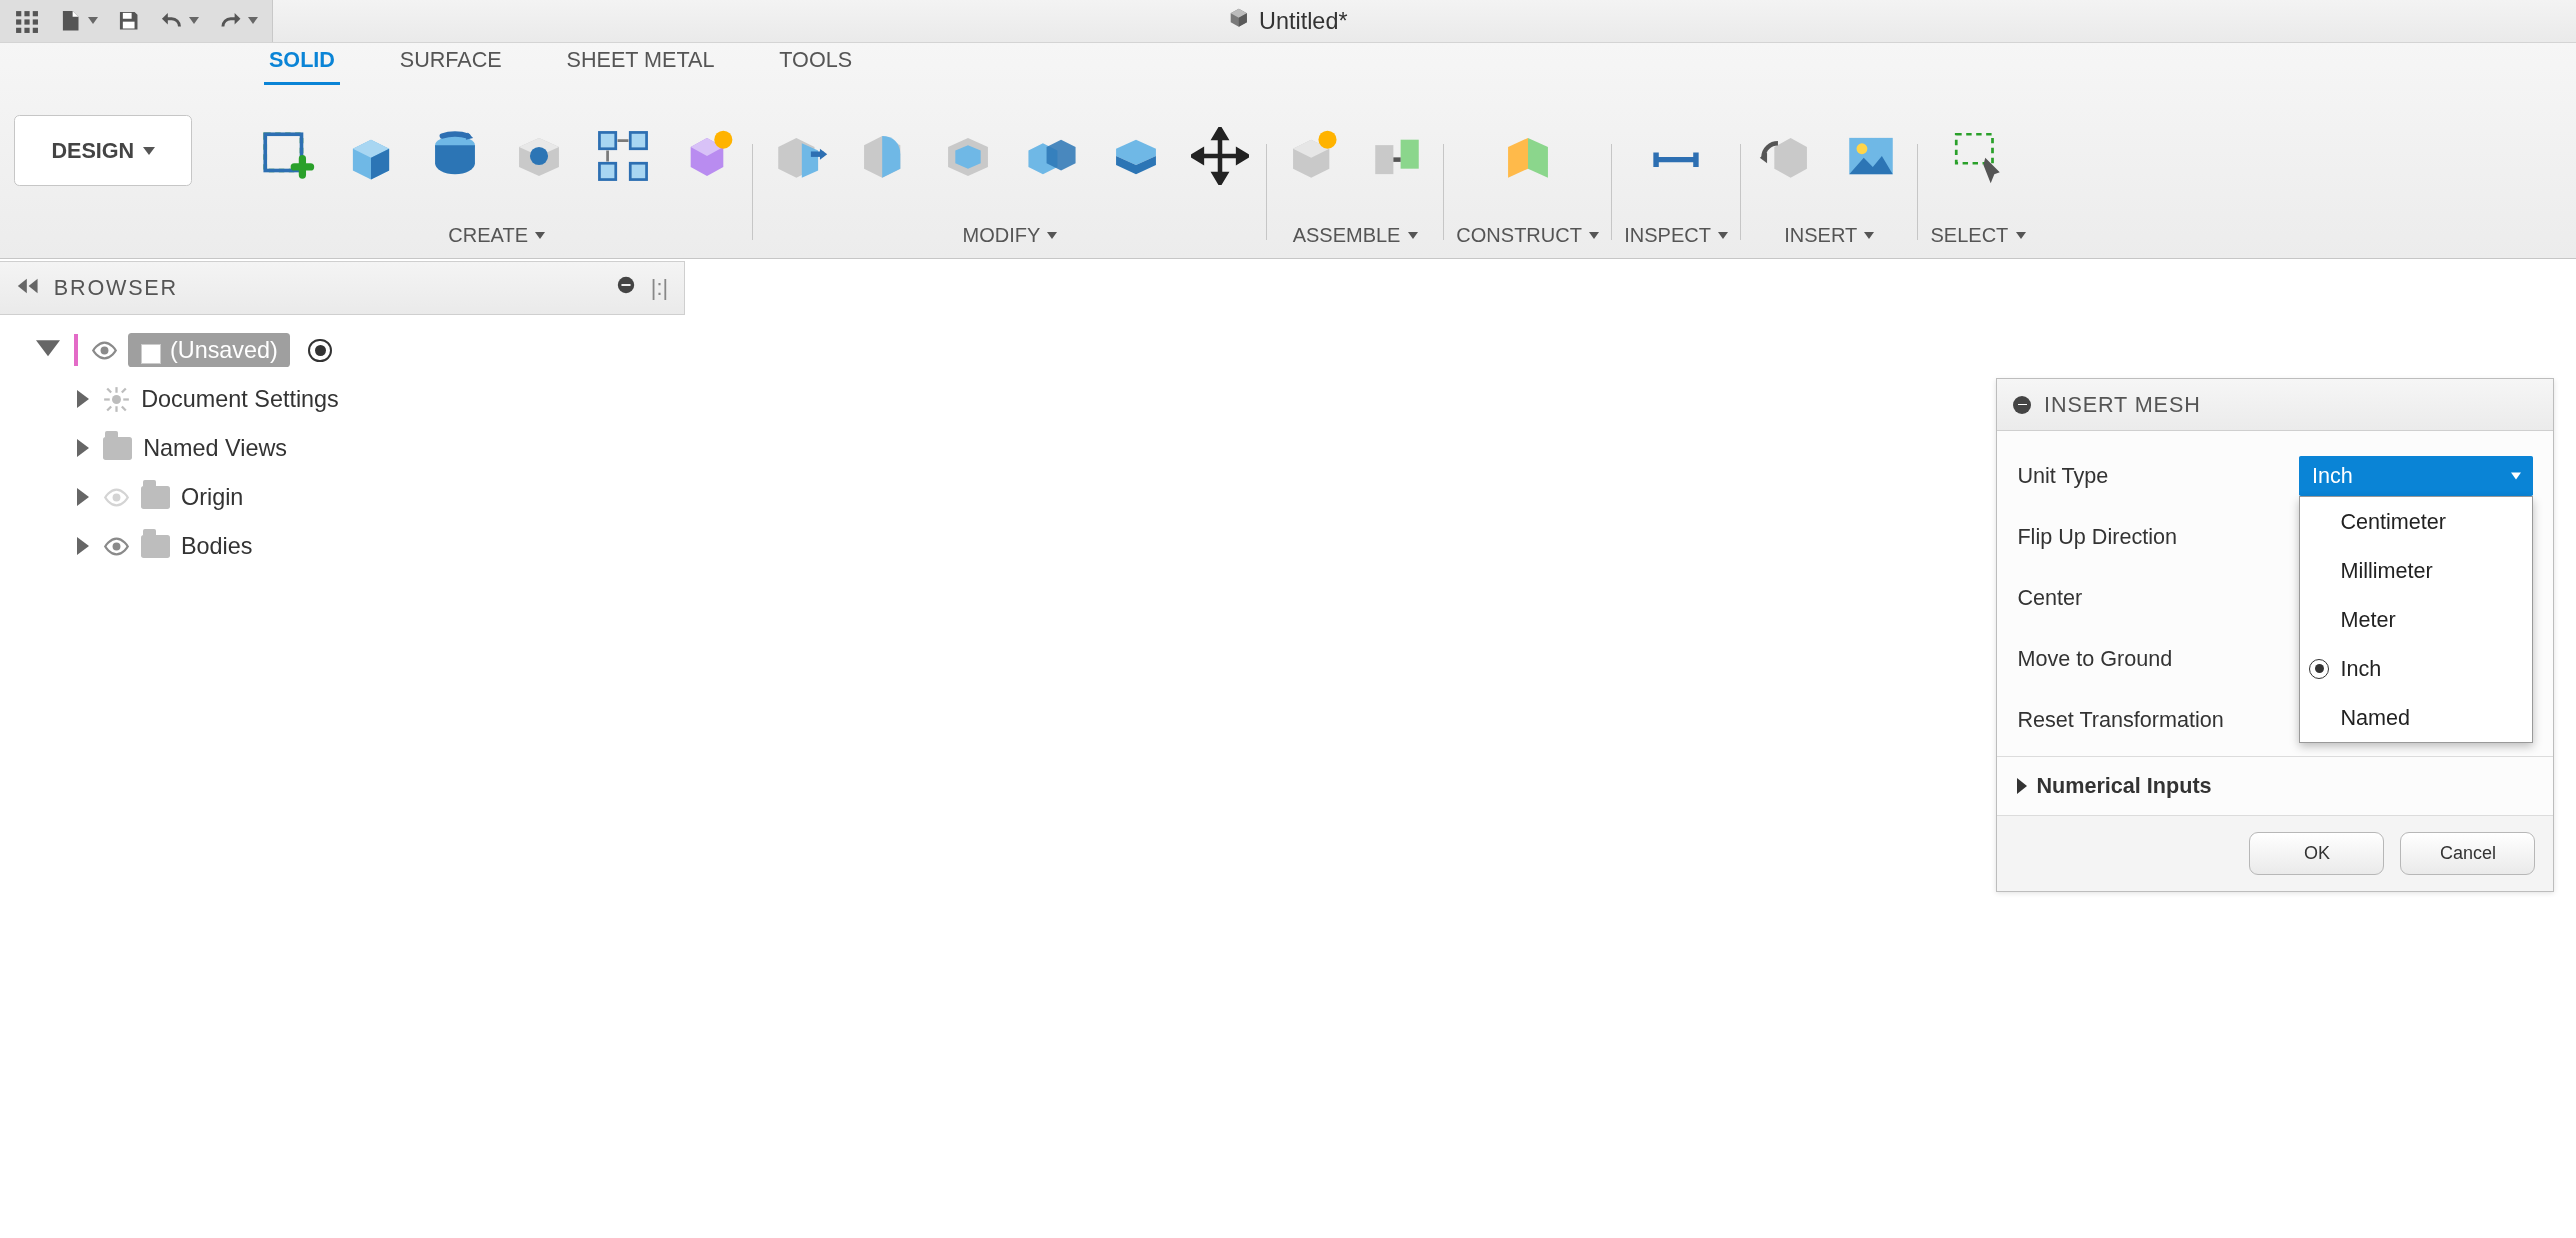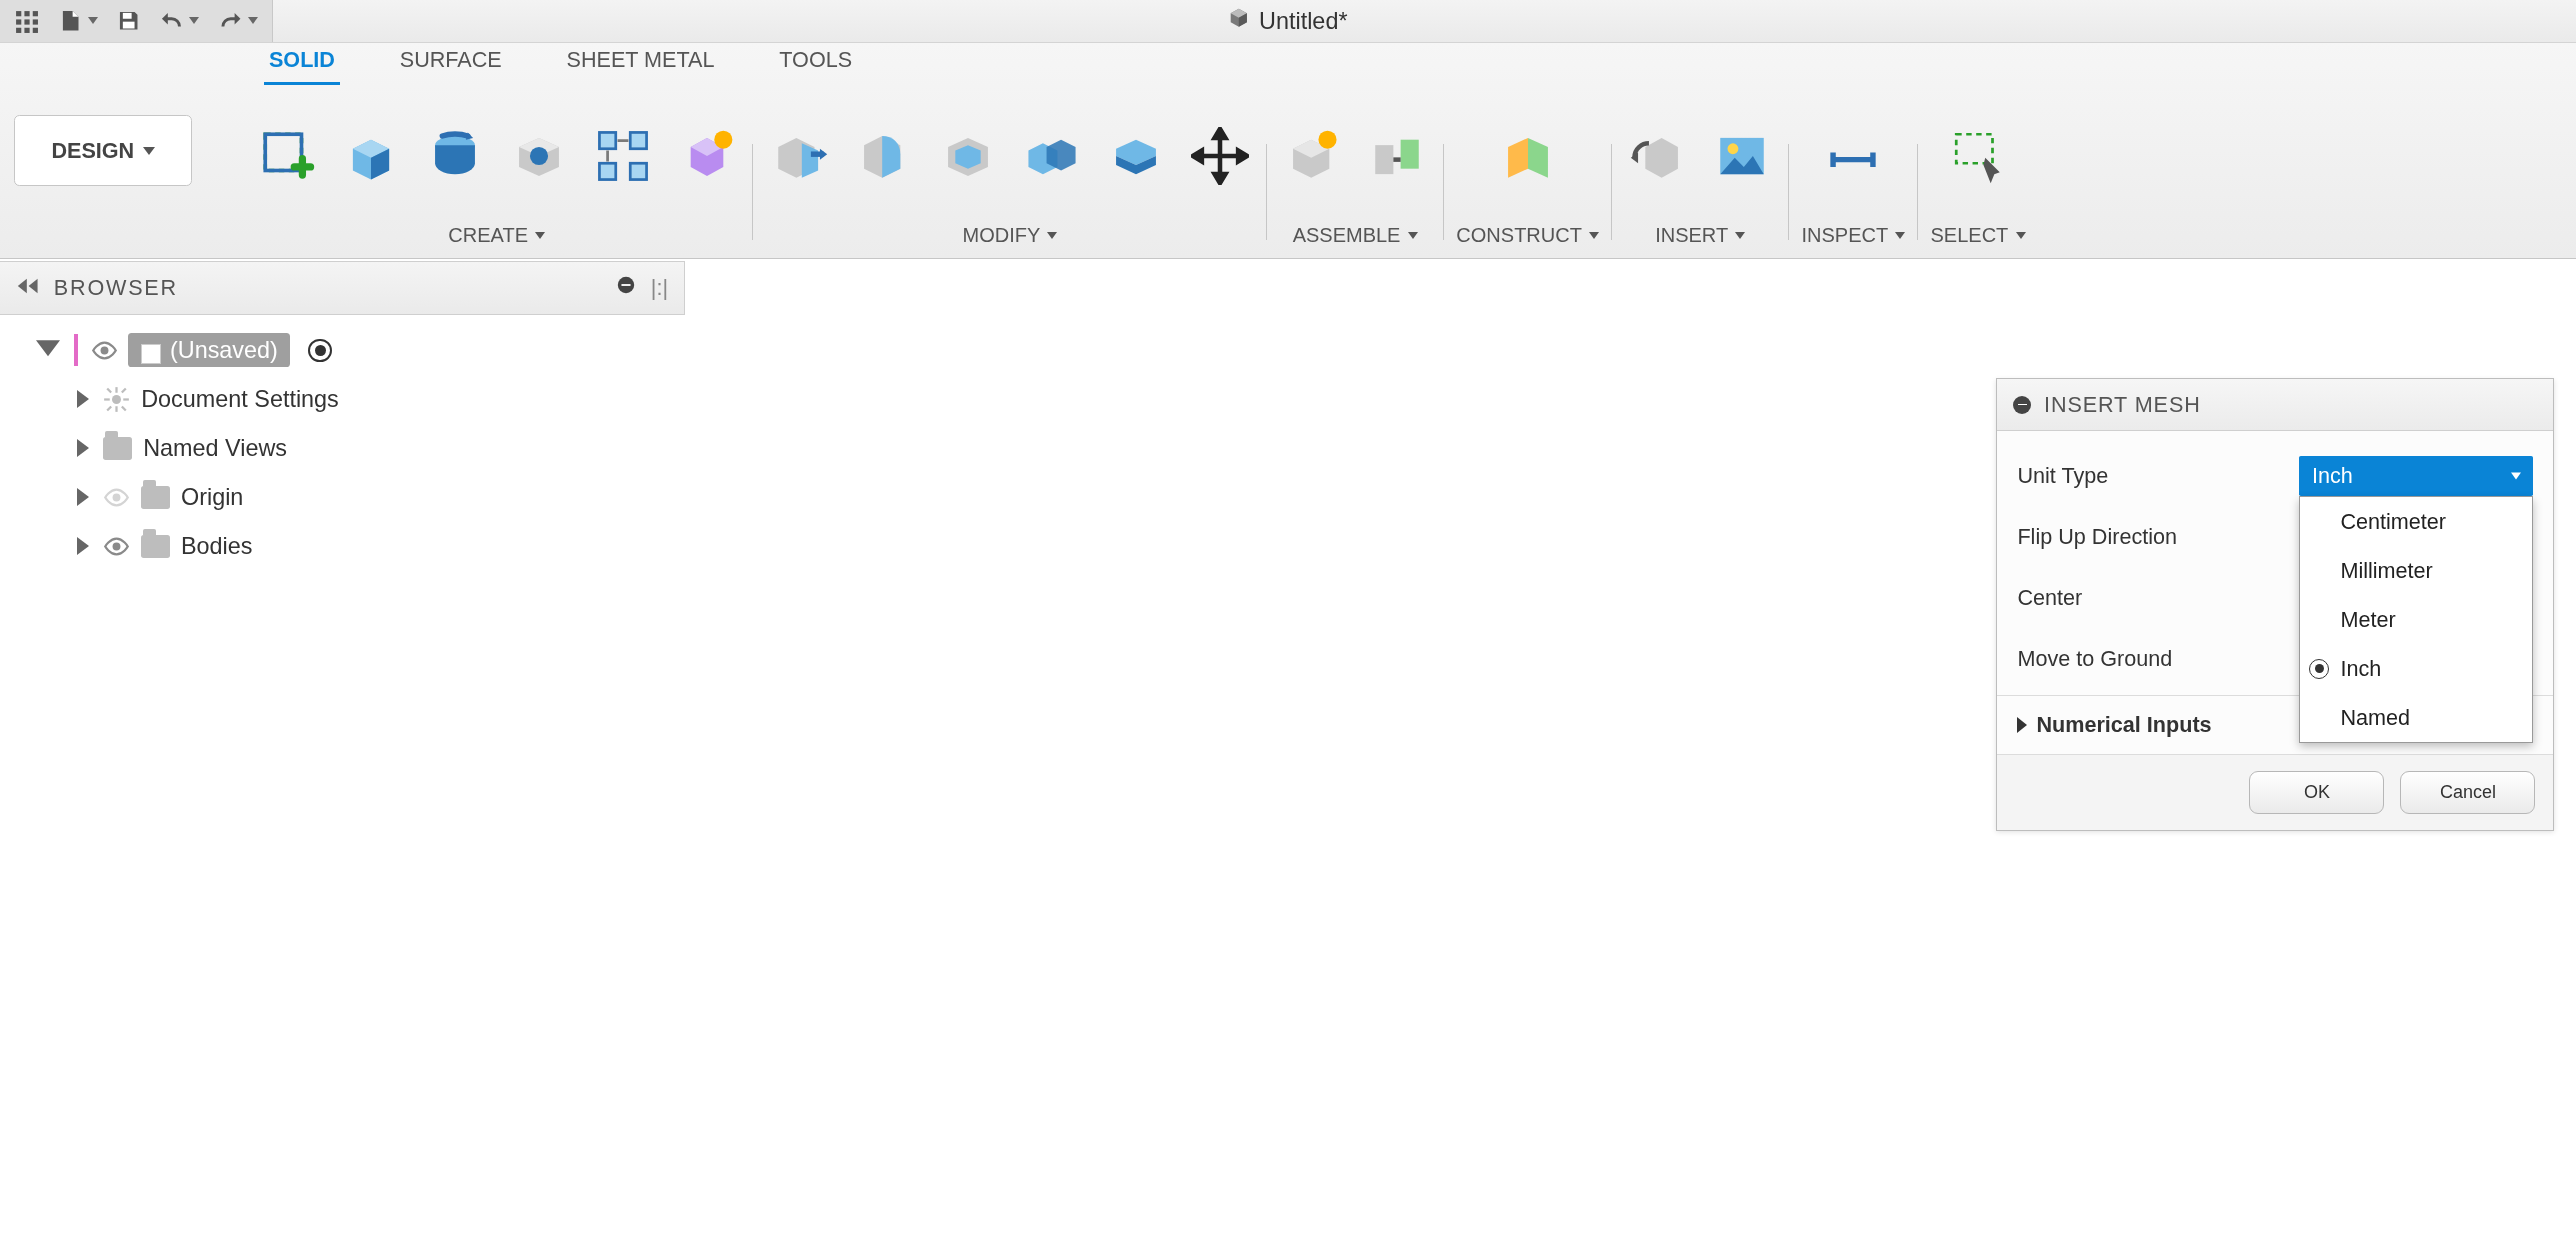--- a/index.html
+++ b/index.html
@@ -618,51 +618,51 @@
         <div class="ribbon-label">
           <span>CONSTRUCT</span>
           <span class="caret"></span>
         </div>
       </div>
 
       <div class="ribbon-col sep">
         <div class="ribbon-icons">
           <div class="rbtn">
               <svg viewBox="0 0 64 64">
+                <path d="M10 36h44" stroke="#2d6fb2" stroke-width="6"></path>
+                <path d="M10 28v16M54 28v16" stroke="#2d6fb2" stroke-width="6"></path>
+                <path d="M16 36l-8-6v12zM48 36l8-6v12z" fill="#2d6fb2"></path>
+              </svg>
+            </div>
+        </div>
+        <div class="ribbon-label">
+          <span>INSPECT</span>
+          <span class="caret"></span>
+        </div>
+      </div>
+
+      <div class="ribbon-col sep">
+        <div class="ribbon-icons">
+          <div class="rbtn">
+              <svg viewBox="0 0 64 64">
                 <path fill="#c9c9c9" d="M18 22l18-10 18 10v24l-18 10-18-10z"></path>
                 <path d="M6 34c0-10 8-16 16-16" fill="none" stroke="#555" stroke-width="5"></path>
                 <path d="M2 34l8 6v-12z" fill="#555"></path>
               </svg>
             </div>
           <div class="rbtn">
               <svg viewBox="0 0 64 64">
                 <rect x="8" y="12" width="48" height="40" fill="#6fb8e6"></rect>
                 <circle cx="22" cy="24" r="6" fill="#ffd54a"></circle>
                 <path d="M8 52l16-18 10 10 10-12 12 20z" fill="#2c75b5"></path>
               </svg>
             </div>
         </div>
         <div class="ribbon-label">
           <span>INSERT</span>
-          <span class="caret"></span>
-        </div>
-      </div>
-
-      <div class="ribbon-col sep">
-        <div class="ribbon-icons">
-          <div class="rbtn">
-              <svg viewBox="0 0 64 64">
-                <path d="M10 36h44" stroke="#2d6fb2" stroke-width="6"></path>
-                <path d="M10 28v16M54 28v16" stroke="#2d6fb2" stroke-width="6"></path>
-                <path d="M16 36l-8-6v12zM48 36l8-6v12z" fill="#2d6fb2"></path>
-              </svg>
-            </div>
-        </div>
-        <div class="ribbon-label">
-          <span>INSPECT</span>
           <span class="caret"></span>
         </div>
       </div>
 
       <div class="ribbon-col">
         <div class="ribbon-icons">
           <div class="rbtn">
               <svg viewBox="0 0 64 64">
                 <rect x="8" y="8" width="40" height="32" fill="none" stroke="#2aa02a" stroke-width="3" stroke-dasharray="6 5"></rect>
                 <path d="M40 34l16 16-6 2-4 10-8-20z" fill="#555"></path>
@@ -853,20 +853,23 @@
 
     <div class="form-row">
       <span class="label">Flip Up Direction</span>
     </div>
     <div class="form-row">
       <span class="label">Center</span>
     </div>
     <div class="form-row">
       <span class="label">Move to Ground</span>
     </div>
+    <div class="form-row">
+      <span class="label">Reset Transformation</span>
+    </div>
   </div>
 
   <div class="panel-section">
     <span class="disclosure"></span>
     <span>Numerical Inputs</span>
   </div>
 
   <div class="panel-footer">
     <button>OK</button>
     <button>Cancel</button>

